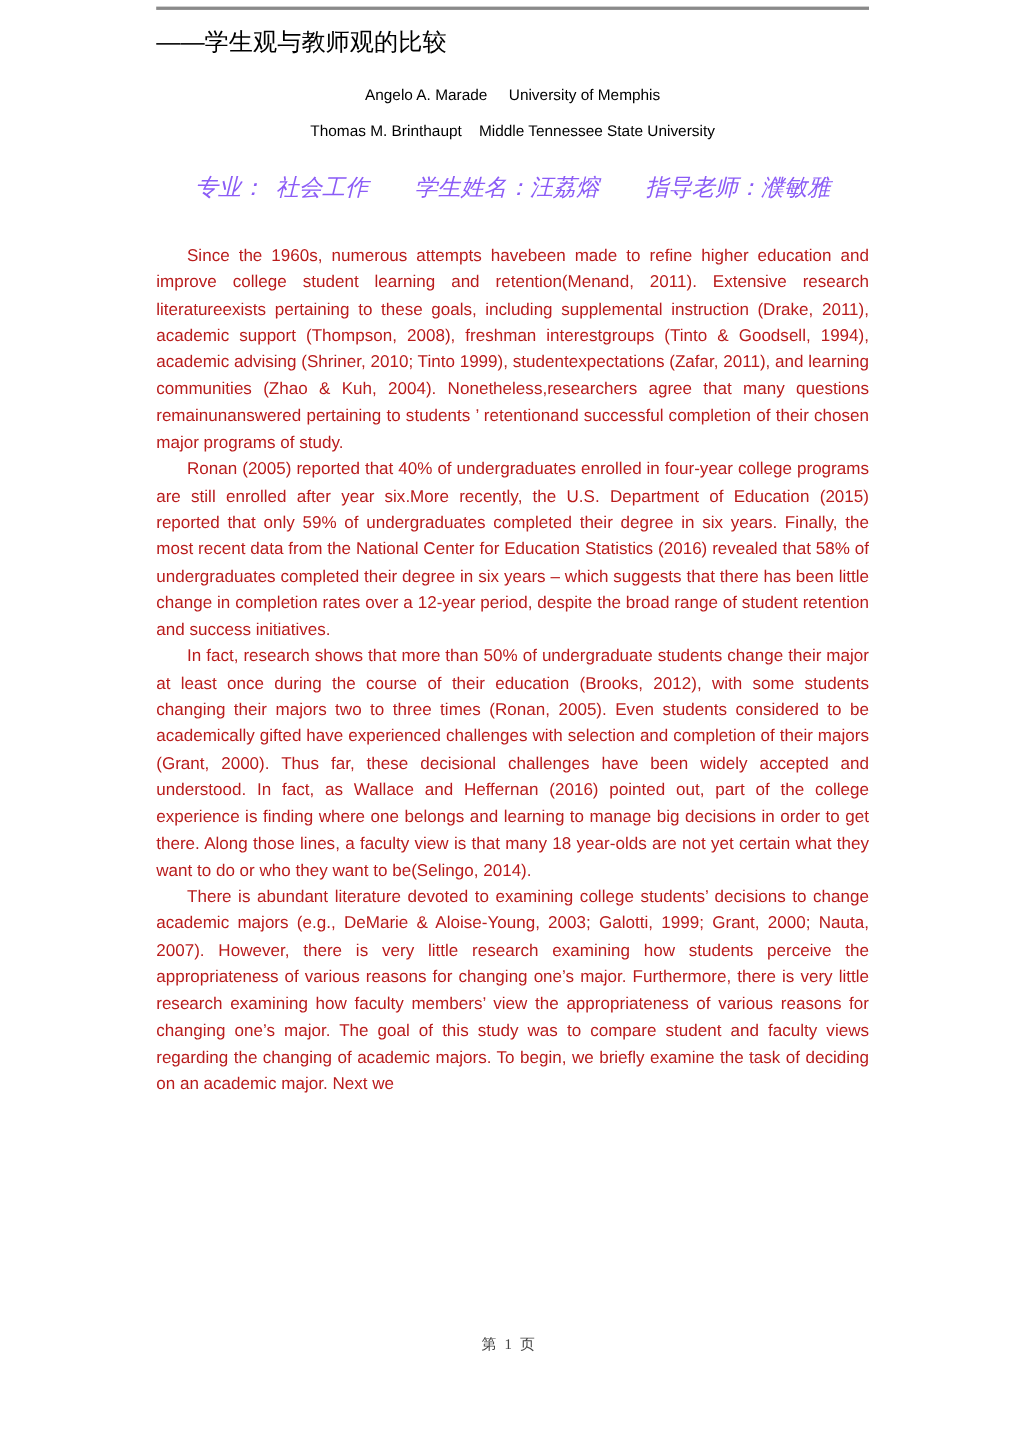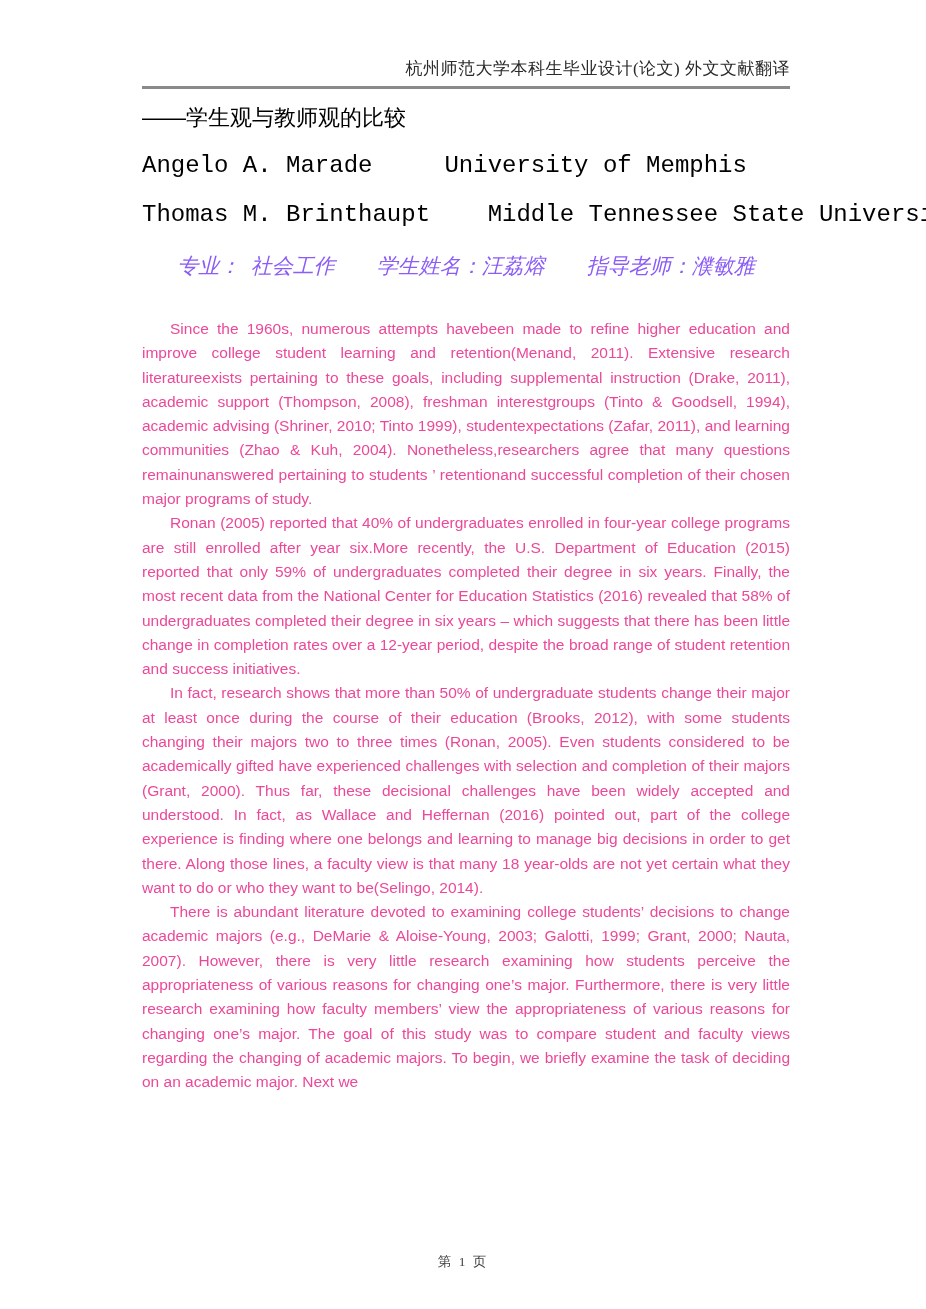--- a/index.html
+++ b/index.html
@@ -44,69 +44,68 @@
   }
   .doc-subtitle {
     margin-top: 15px;
     text-align: left;
     font-size: 22px;
     line-height: 28px;
     color: #000000;
     font-weight: 500;
   }
   .author-line {
-    text-align: left;
-    font-family: Liberation Mono, monospace;
-    font-size: 24px;
+    text-align: center;
+    font-family: Liberation Sans, sans-serif;
+    font-size: 14px;
     line-height: 24px;
     color: #000000;
     white-space: pre;
   }
   .author-line.first { margin-top: 22px; }
-  .author-line.second { margin-top: 25px; }
+  .author-line.second { margin-top: 9px; }
   .meta-line {
     margin-top: 26px;
     text-align: center;
     font-family: "Liberation Serif", "DejaVu Serif", serif;
     font-style: italic;
     font-size: 21px;
     line-height: 26px;
     color: #8b5cf6;
     white-space: pre;
   }
   .body-text {
     margin-top: 38px;
     text-align: justify;
     font-size: 15.5px;
     line-height: 24.3px;
-    color: #ec4899;
+    color: #b91c1c;
   }
   .body-text p {
     margin: 0;
     text-indent: 28px;
   }
   .doc-footer {
     position: absolute;
     left: 0;
     right: 0;
-    top: 1253px;
+    top: 1213px;
     text-align: center;
     font-family: "Liberation Serif", "DejaVu Serif", serif;
     font-size: 13.5px;
     color: #444444;
     letter-spacing: 2px;
   }
 </style>
 </head>
 <body>
 
 <div class="page">
   <div class="content">
 
-    <div class="doc-header">杭州师范大学本科生毕业设计(论文) 外文文献翻译</div>
     <div class="doc-header-rule"></div>
 
 
     <div class="doc-subtitle">——学生观与教师观的比较</div>
 
     <div class="author-line first">Angelo A. Marade     University of Memphis</div>
 
     <div class="author-line second">Thomas M. Brinthaupt    Middle Tennessee State University</div>
 
     <div class="meta-line">专业：  社会工作　　学生姓名：汪荔熔　　指导老师：濮敏雅</div>

